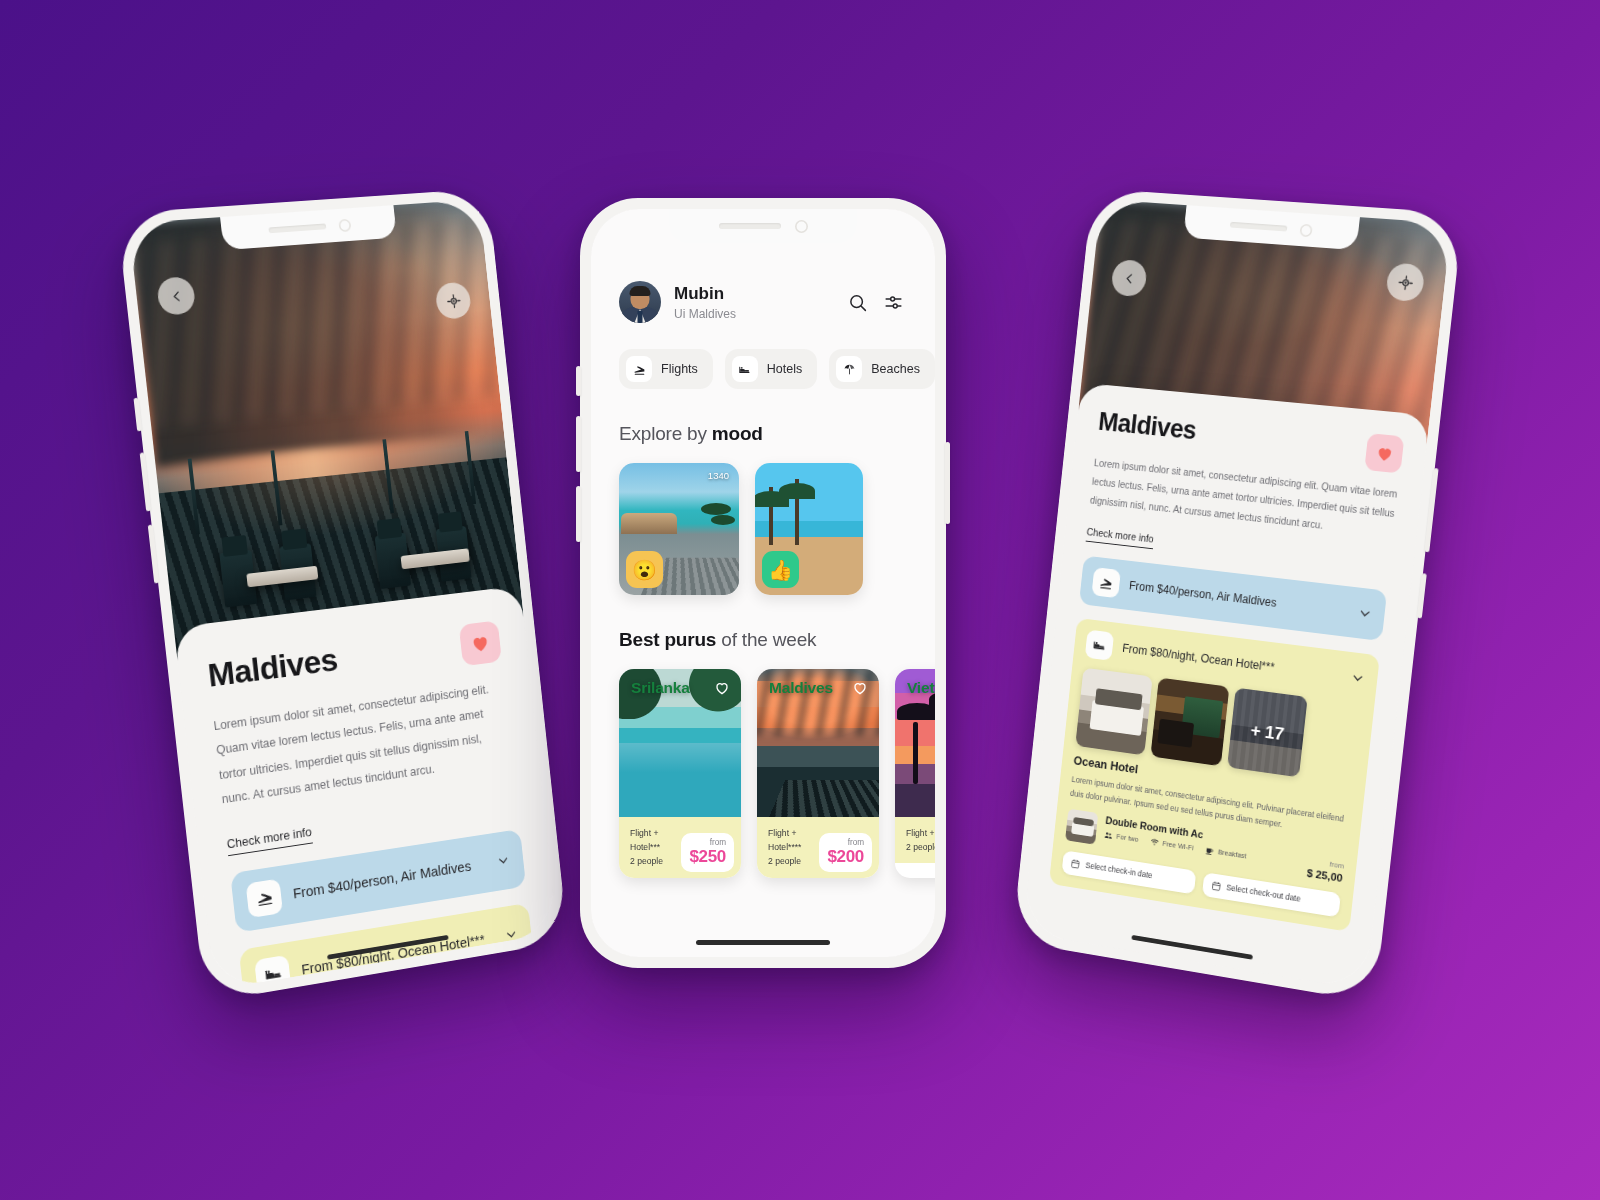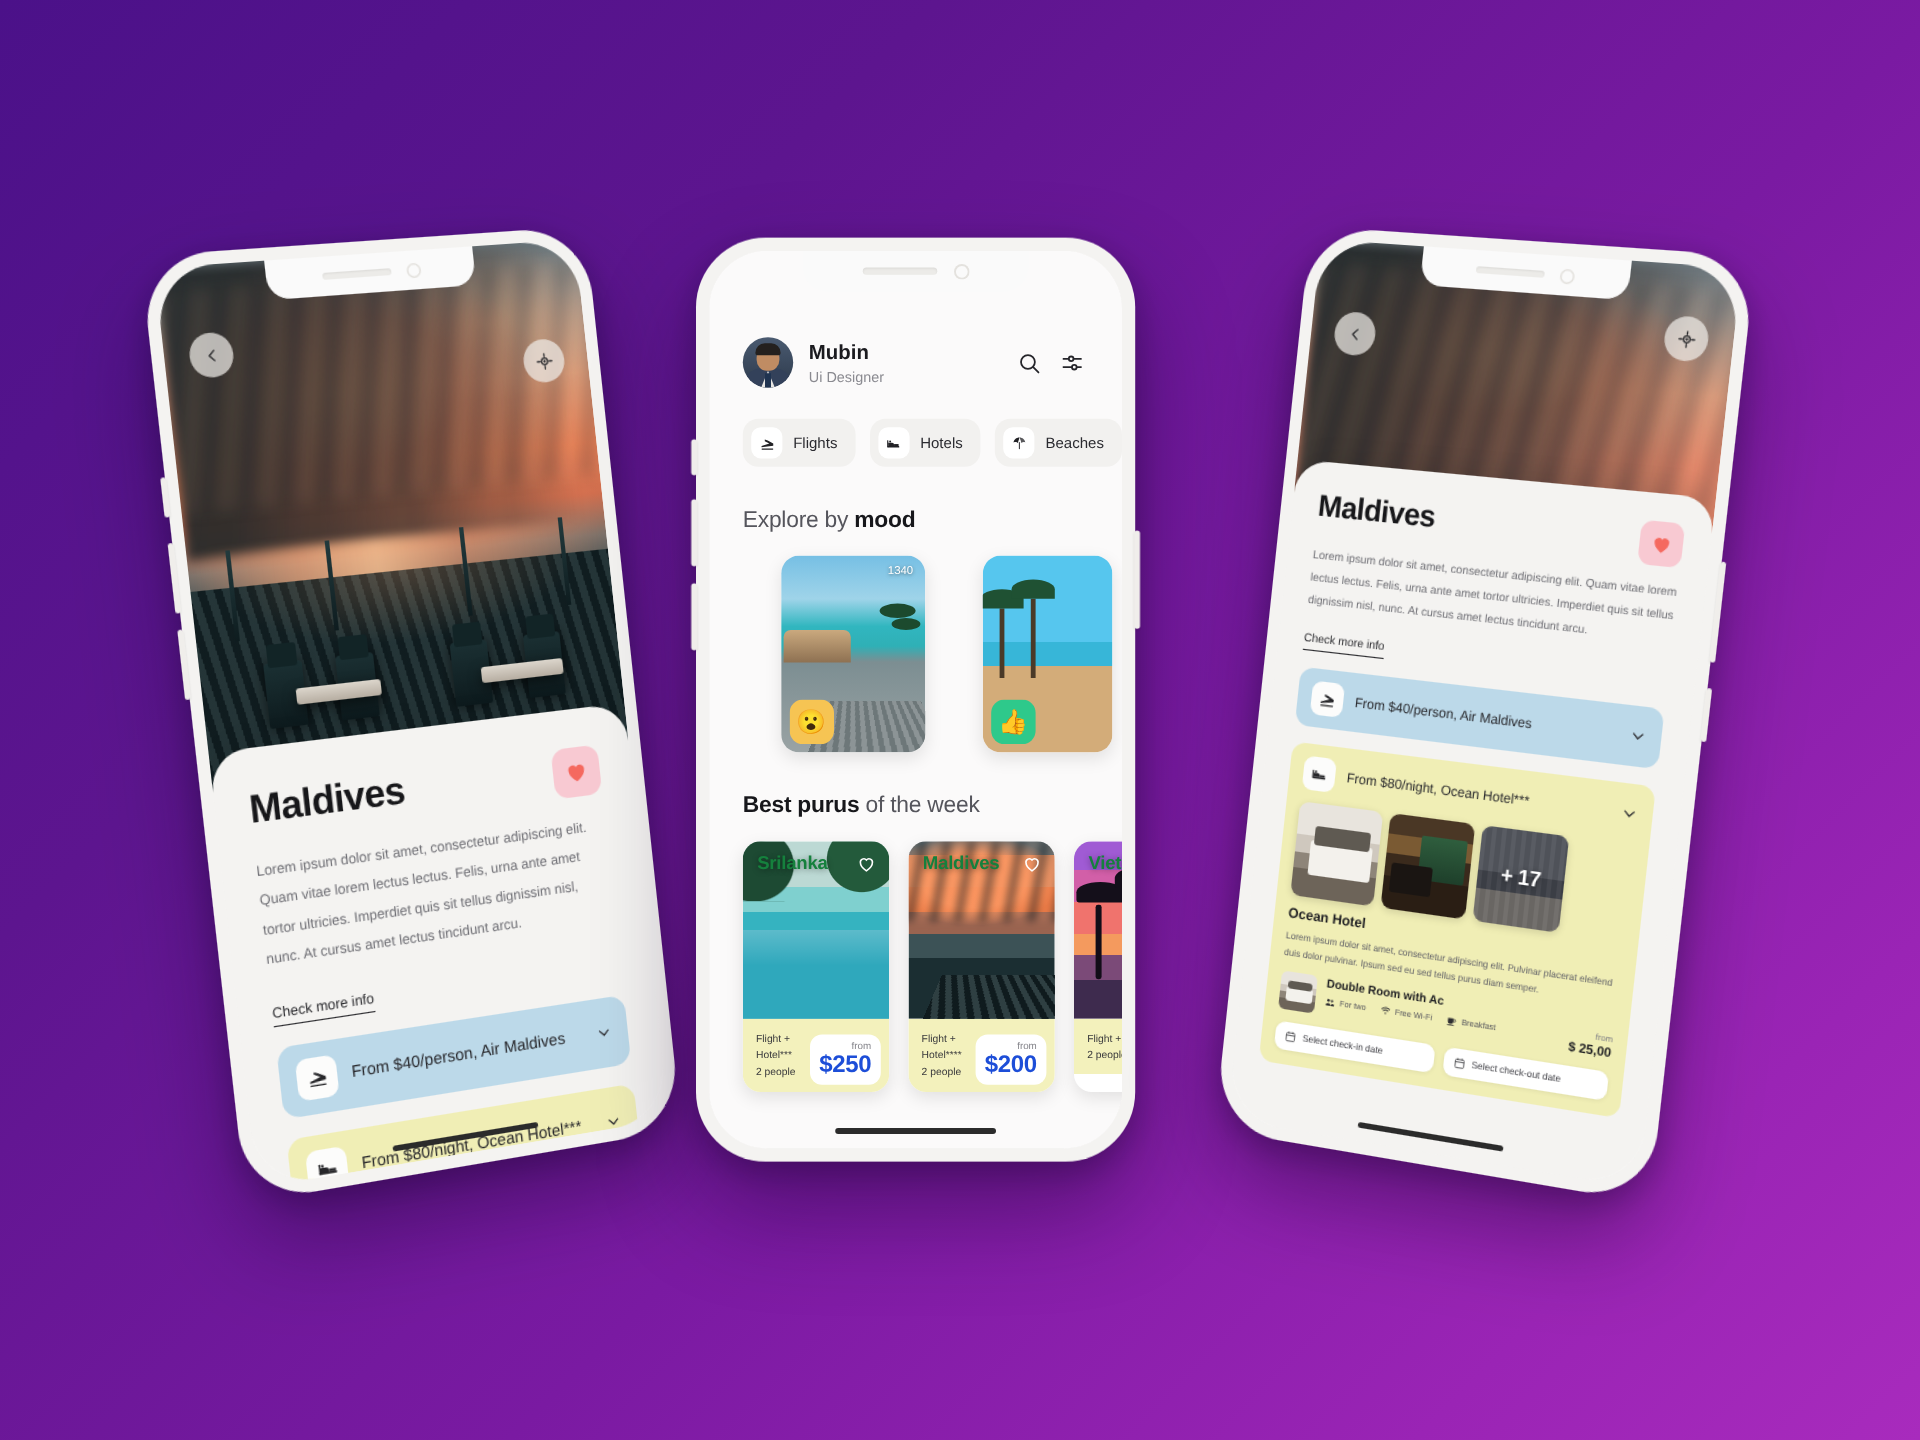--- a/index.html
+++ b/index.html
@@ -210,22 +210,22 @@
   }
   .chip-ico { width: 26px; height: 26px; border-radius: 8px; background: #fff; display: flex; align-items: center; justify-content: center; }
   .chip-ico svg { width: 13px; height: 13px; fill: #222226; }
   .chip-label { font-size: 12.5px; color: #2b2b30; white-space: nowrap; }
 
   .sec-title { padding: 0 28px; margin-top: 34px; font-size: 19px; color: #55555c; letter-spacing: -.2px; }
   .sec-title b { color: #17171b; font-weight: 700; }
 
   .hscroll { display: flex; gap: 16px; padding: 18px 28px 0; }
   .mood-card {
-    position: relative; width: 120px; height: 164px; border-radius: 15px; flex: none;
-    overflow: hidden; box-shadow: 0 5px 14px rgba(0,0,0,.10); margin-left: 32px;
+    position: relative; width: 120px; height: 132px; border-radius: 15px; flex: none;
+    overflow: hidden; box-shadow: 0 5px 14px rgba(0,0,0,.10);
   }
   .mood-count { position: absolute; top: 7px; right: 10px; font-size: 9.5px; color: #fff; z-index: 3; text-shadow: 0 1px 3px rgba(0,0,0,.5); }
   .mood-badge {
     position: absolute; left: 7px; bottom: 7px; width: 37px; height: 37px; border-radius: 11px;
     display: flex; align-items: center; justify-content: center; font-size: 20px; z-index: 3;
   }
   
   .img-jetty {
     position: absolute; inset: 0;
     background:
@@ -271,21 +271,21 @@
     font-size: 15.5px; font-weight: 600; letter-spacing: -.2px; text-shadow: 0 1px 5px rgba(0,0,0,.4);
   }
   .offer-heart { position: absolute; top: 11px; right: 11px; z-index: 4; width: 16px; height: 16px; }
   .offer-heart svg { width: 16px; height: 16px; fill: none; stroke: #fff; stroke-width: 2; }
   .offer-foot {
     background: #f3f1bc; padding: 9px 11px; display: flex; align-items: flex-end; justify-content: space-between;
   }
   .of-l { font-size: 8.6px; color: #3a3a3c; line-height: 1.65; }
   .of-price-box { background: #fff; border-radius: 10px; padding: 5px 8px; text-align: right; margin: -13px -4px -3px 0; }
   .of-from { font-size: 8.2px; color: #84848a; }
-  .of-price { font-size: 20px; font-weight: 700; color: #1d4ed8; letter-spacing: -.3px; }
+  .of-price { font-size: 17px; font-weight: 700; color: #ec4899; letter-spacing: -.3px; }
 
   .img-srilanka {
     position: absolute; inset: 0;
     background:
       linear-gradient(#bcd9d4 0 26%, #7fd0cf 26% 40%, #35b3c0 40% 62%, #2aa2b4 62% 100%);
   }
   .img-srilanka::before {
     content: ""; position: absolute; left: -6%; right: -6%; top: 0; height: 34%;
     background: radial-gradient(ellipse 40% 100% at 12% 40%, #1d4a33 0 60%, rgba(0,0,0,0) 62%),
                 radial-gradient(ellipse 35% 90% at 78% 30%, #235a3b 0 60%, rgba(0,0,0,0) 62%);
@@ -495,21 +495,21 @@
       <div class="user-bar">
         <div class="avatar">
           <div class="suit"></div>
             <div class="shirt"></div>
             <div class="tie"></div>
           <div class="face"></div>
             <div class="hair"></div>
         </div>
         <div class="user-meta">
           <div class="user-name">Mubin</div>
-          <div class="user-role">Ui Designer</div>
+          <div class="user-role">Ui Maldives</div>
         </div>
         <div class="icon-btn">
           <svg viewBox="0 0 24 24">
               <circle cx="11" cy="11" r="6.6"></circle>
               <line x1="16" y1="16" x2="21" y2="21" stroke-linecap="round"></line>
             </svg>
         </div>
         <div class="icon-btn" style="margin-left:8px">
           <svg viewBox="0 0 24 24">
             <line x1="3" y1="8" x2="9" y2="8"></line>

